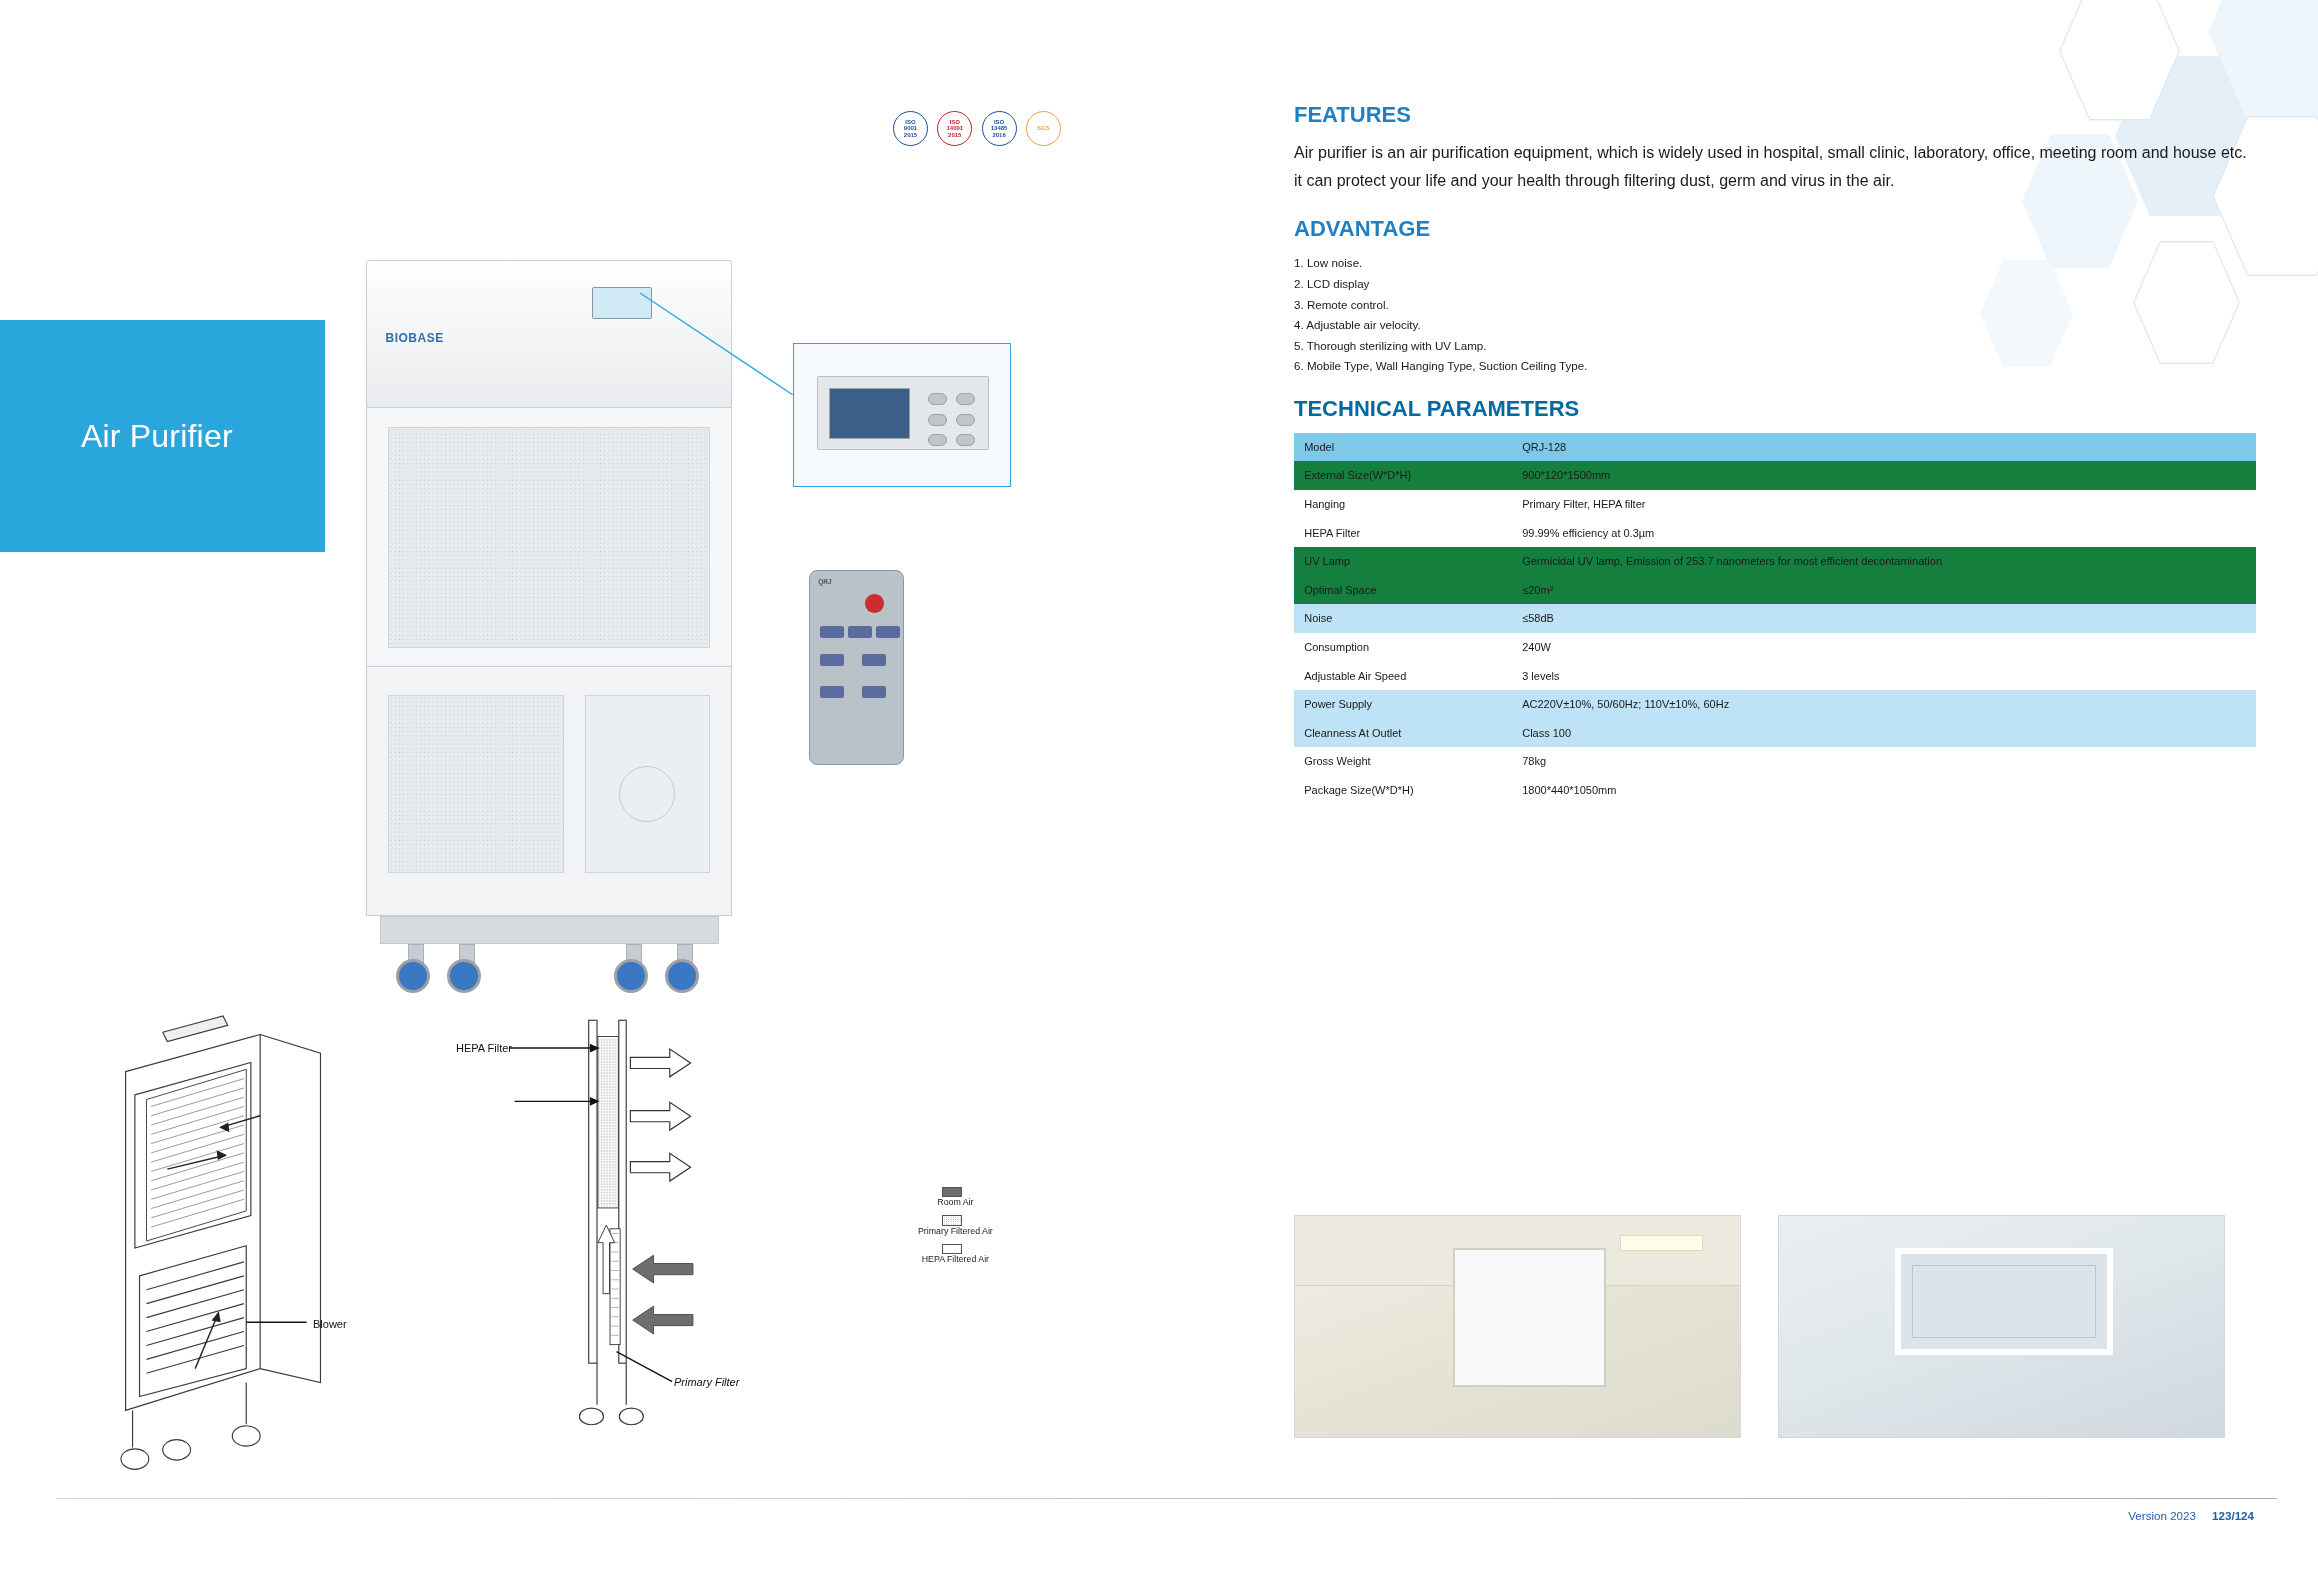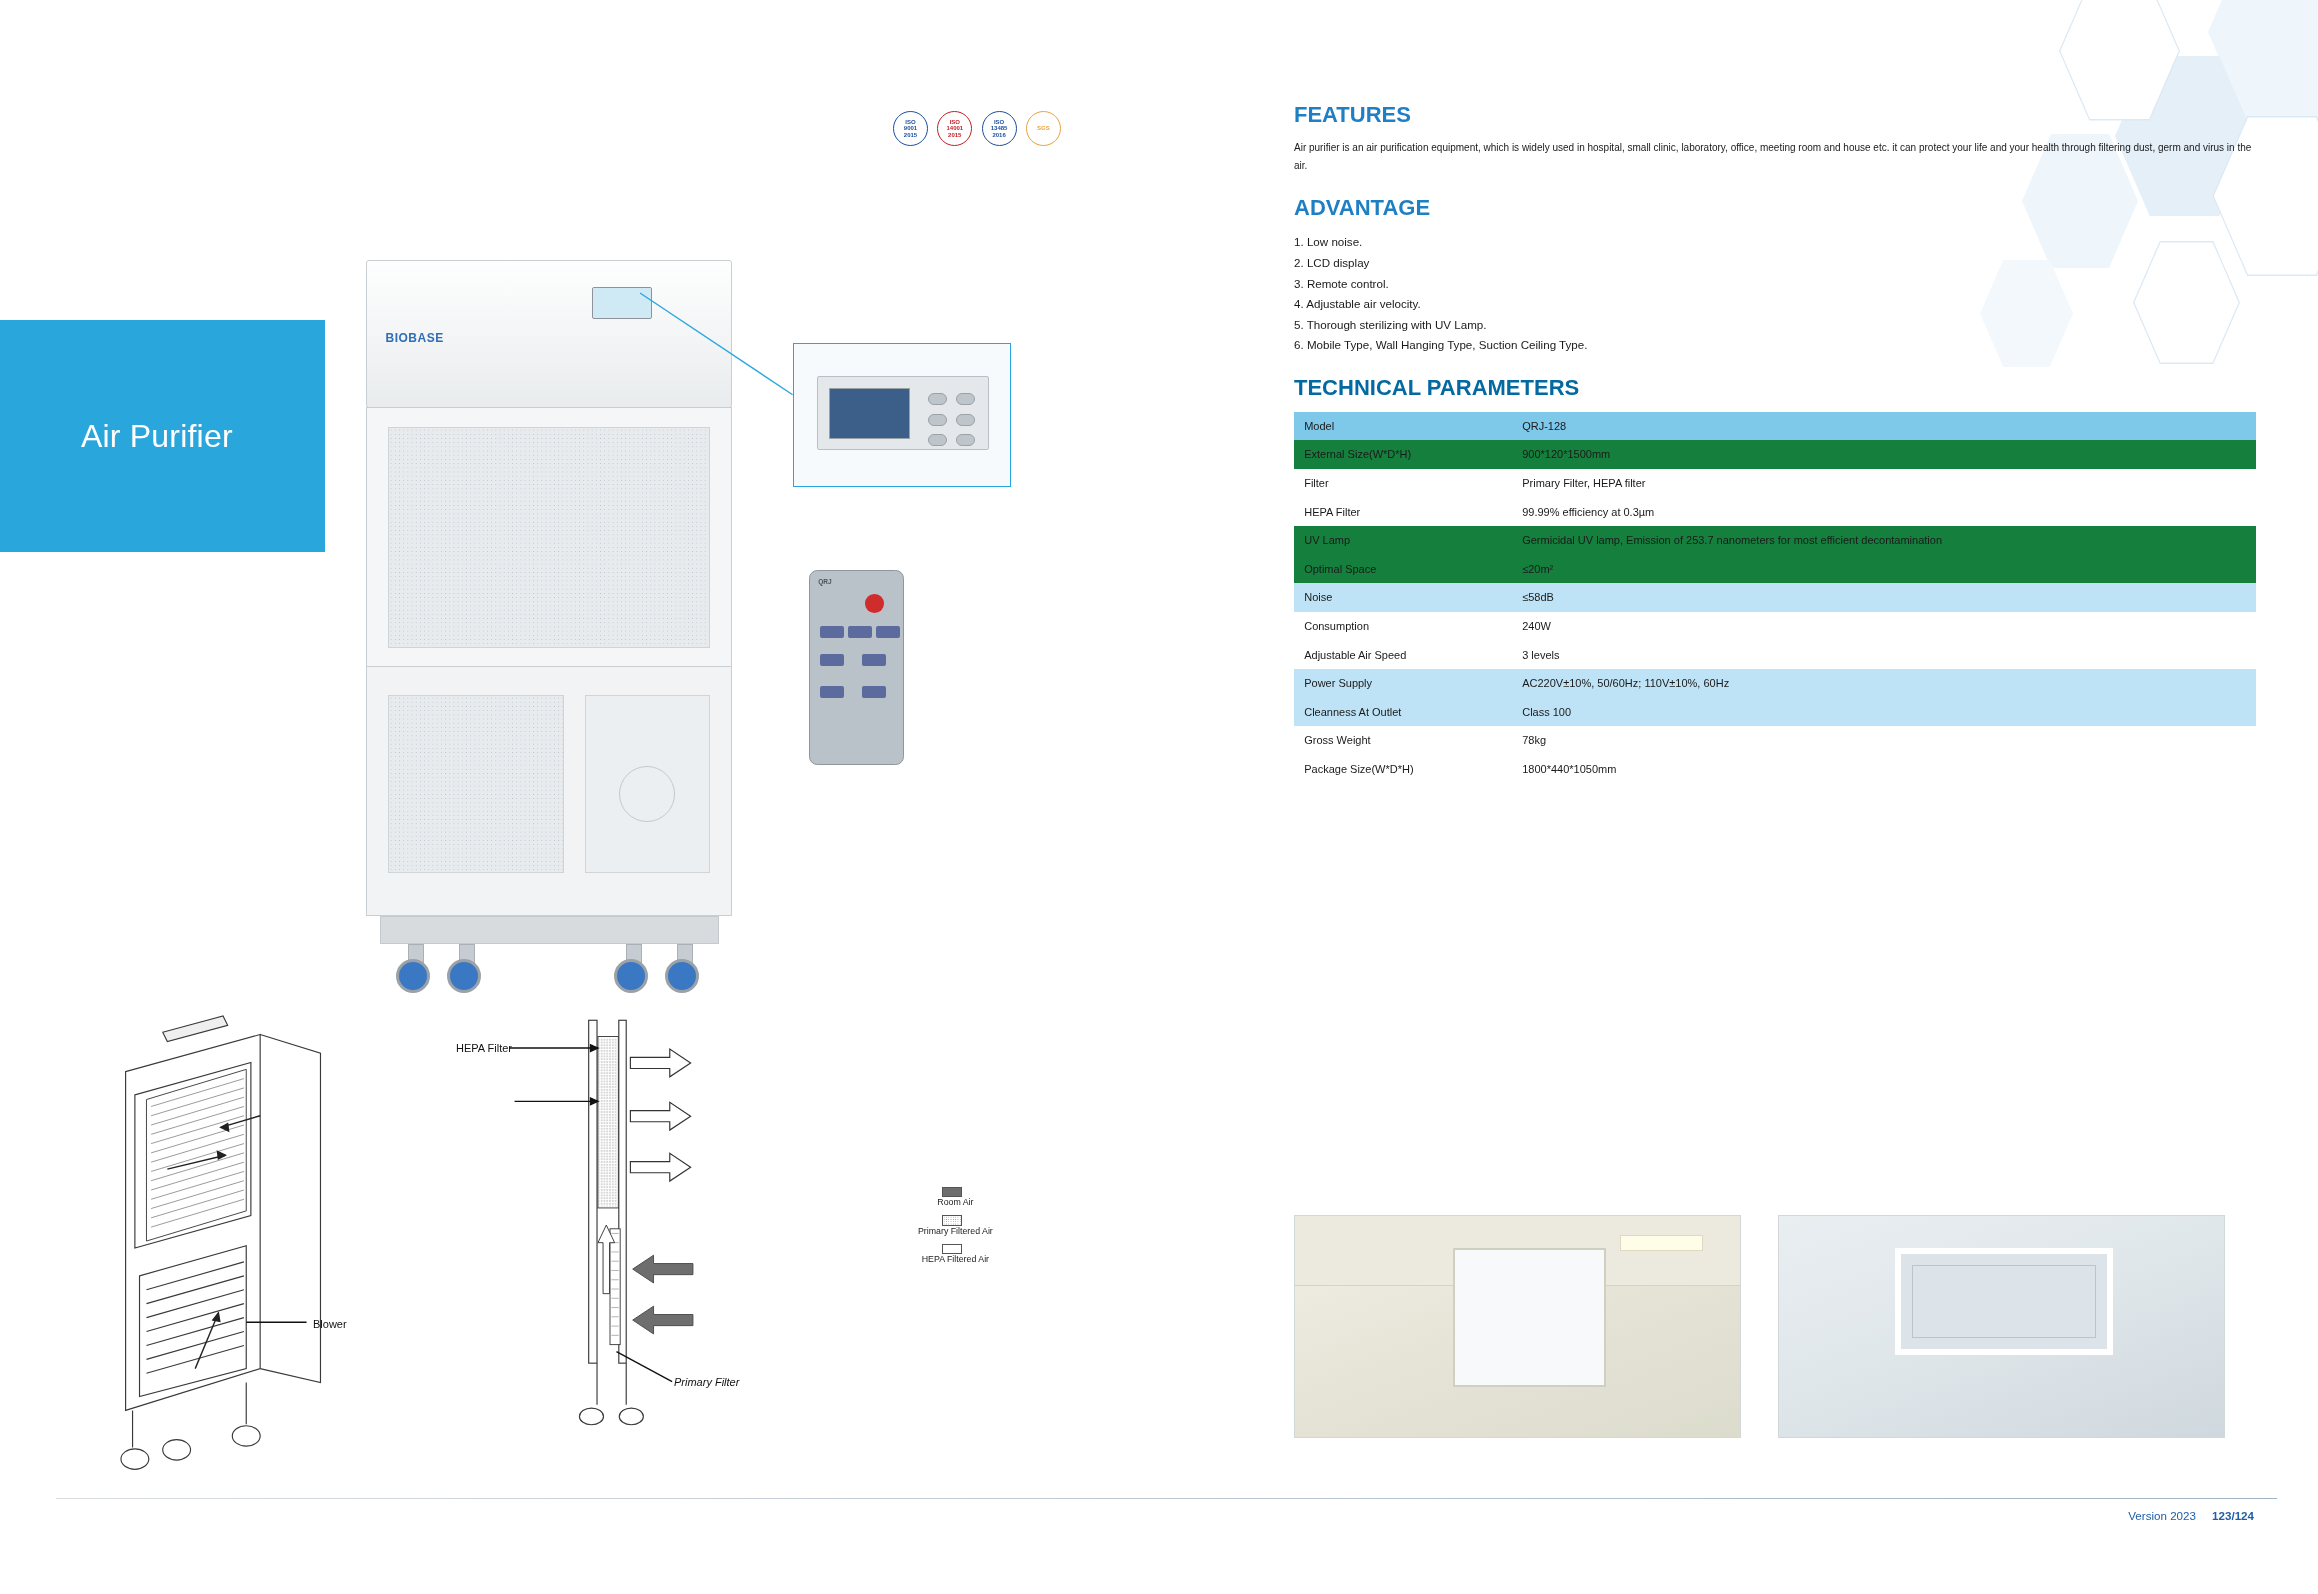--- a/index.html
+++ b/index.html
@@ -89,21 +89,21 @@
   .legend .sw.dark { background:#6e6e6e;}
   .legend .sw.hatch { background:#ffffff; background-image: radial-gradient(#8a8a8a 0.5px, transparent 0.6px); background-size:2.3px 2.3px;}
   .legend .sw.white { background:#ffffff;}
 
   .difflabel { position:absolute; font-size:11px; color:#111; }
 
   
   .right { position:absolute; left:1294px; top:102px; width:983px; }
   h2.sec { color:#1f7fc4; font-size:22px; margin:0 0 11px 0; font-weight:bold; }
   h2.sec.blue2 { color:#0369a1; }
-  .para { font-size:10px; line-height:1.75; color:#1a1a1a; margin:0 0 21.3px 0; max-width:960px;}
+  .para { font-size:16px; line-height:1.75; color:#1a1a1a; margin:0 0 21.3px 0; max-width:960px;}
   .adv { font-size:11.6px; line-height:1.78; color:#1a1a1a; margin:0 0 18.5px 0;}
 
   table.tp { border-collapse:collapse; width:962px; font-size:11px; color:#1a1a1a; }
   table.tp td { padding:8.3px 10.2px; vertical-align:middle; }
   table.tp td.k { width:218px;margin-left:44px; }
   .rA td { background:#bfe3f6; }
   .rB td { background:#ffffff; }
   .rC td { background:#15803d; }
   .hdrrow td { background:#7ec8ea; }
 
@@ -342,21 +342,21 @@
     <tbody>
       <tr class="hdrrow">
         <td class="k">Model</td>
         <td>QRJ-128</td>
       </tr>
       <tr class="rC">
         <td class="k">External Size(W*D*H)</td>
         <td>900*120*1500mm</td>
       </tr>
       <tr class="rB">
-        <td class="k">Filter</td>
+        <td class="k">Hanging</td>
         <td>Primary Filter, HEPA filter</td>
       </tr>
       <tr class="rB">
         <td class="k">HEPA Filter</td>
         <td>99.99% efficiency at 0.3µm</td>
       </tr>
       <tr class="rC">
         <td class="k">UV Lamp</td>
         <td>Germicidal UV lamp, Emission of 253.7 nanometers for most efficient decontamination</td>
       </tr>

